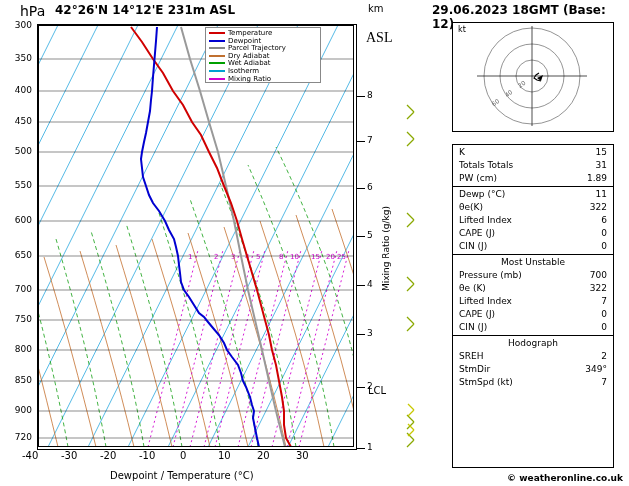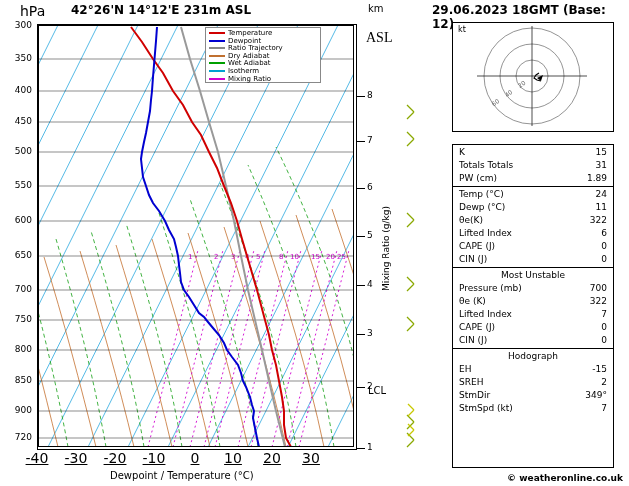--- a/index.html
+++ b/index.html
@@ -1,34 +1,34 @@
 <!DOCTYPE html>
 <html><head>
 <meta charset="utf-8">
 <style>
   html,body{margin:0;padding:0;}
   body{width:629px;height:486px;background:#ffffff;font-family:"DejaVu Sans",sans-serif;font-size:9px;color:#000;overflow:hidden;position:relative;}
   .root{position:absolute;inset:0;}
   .abs{position:absolute;}
   
   #hpa-label{left:20px;top:3px;font-size:14px;}
-  #station-title{left:55px;top:3px;font-size:12px;font-weight:bold;letter-spacing:0px;margin-left:16px;}
+  #station-title{left:55px;top:3px;font-size:12px;font-weight:bold;letter-spacing:0px;}
   #km-label{left:368px;top:3px;font-size:10px;}
   #asl-label{left:366px;top:30px;font-size:14px;font-family:Liberation Serif, serif;}
   #run-title{left:432px;top:3px;font-size:12px;font-weight:bold;}
   
   #plot{left:37px;top:24px;width:318px;height:424px;border:1px solid #000;background:#fff;overflow:hidden;}
   #plot svg{display:block;}
   
   #legend{left:205px;top:27px;width:116px;height:56px;background:#fff;border:1px solid #888;padding:2px 3px;box-sizing:border-box;}
   .lg-row{height:7.6px;line-height:7.6px;white-space:nowrap;font-size:7px;}
   .lg-swatch{display:inline-block;width:16px;height:2px;vertical-align:middle;margin-right:3px;}
   
   .ytick{font-size:9px;text-align:right;width:26px;}
-  .xtick{font-size:14px;text-align:center;width:30px;text-decoration:underline;}
+  .xtick{font-size:10px;width:30px;}
   #xaxis-title{left:110px;top:470px;font-size:10px;}
   #km-axis{left:357px;top:24px;width:26px;height:424px;}
   .kmtick{font-size:9px;position:absolute;left:10px;}
   .kmtickline{position:absolute;left:0px;width:8px;height:1px;background:#000;}
   #mixing-title{left:381px;top:206px;font-size:9px;writing-mode:vertical-rl;transform:rotate(180deg);}
   #lcl-label{left:368px;top:385px;font-size:10px;}
   
   #barbs{left:400px;top:24px;width:28px;height:424px;}
   
   #hodo{left:452px;top:22px;width:160px;height:108px;border:1px solid #000;background:#fff;}
@@ -156,21 +156,21 @@
 
         <polyline fill="none" stroke="#0000d0" stroke-width="2" points="221,422 219,413 217,403 215,393 216,386 214,380 212,372 208,362 205,356 203,348 200,340 194,332 189,325 186,318 181,310 175,303 170,297 166,292 161,288 156,280 151,272 146,265 143,257 142,248 141,240 140,231 138,222 136,214 131,205 127,196 121,186 115,178 111,170 108,161 105,152 104,143 103,134 104,127 106,117 108,108 110,97 112,86 113,75 114,66 115,52 116,40 117,28 118,16 119,2"></polyline>
       </g>
       <rect x="0.5" y="0.5" width="315" height="421" fill="none" stroke="#000" stroke-width="1"></rect>
     </svg>
   </div>
 
   <div class="abs" id="legend">
     <div class="lg-row"><span class="lg-swatch" style="background:#d00000"></span><span>Temperature</span></div>
     <div class="lg-row"><span class="lg-swatch" style="background:#0000d0"></span><span>Dewpoint</span></div>
-    <div class="lg-row"><span class="lg-swatch" style="background:#888888"></span><span>Ratio Trajectory</span></div>
+    <div class="lg-row"><span class="lg-swatch" style="background:#888888"></span><span>Parcel Trajectory</span></div>
     <div class="lg-row"><span class="lg-swatch" style="background:#c07030"></span><span>Dry Adiabat</span></div>
     <div class="lg-row"><span class="lg-swatch" style="background:#00a000"></span><span>Wet Adiabat</span></div>
     <div class="lg-row"><span class="lg-swatch" style="background:#00a0d0"></span><span>Isotherm</span></div>
     <div class="lg-row"><span class="lg-swatch" style="background:#d000d0"></span><span>Mixing Ratio</span></div>
   </div>
 
   <div class="abs ytick" style="left:6px;top:20px">300</div>
   <div class="abs ytick" style="left:6px;top:53px">350</div>
   <div class="abs ytick" style="left:6px;top:85px">400</div>
   <div class="abs ytick" style="left:6px;top:116px">450</div>
@@ -267,24 +267,20 @@
           <span class="k">Totals Totals</span>
           <span class="v">31</span>
         </div>
       <div class="row">
           <span class="k">PW (cm)</span>
           <span class="v">1.89</span>
         </div>
     </div>
     <div class="sect">
       <div class="row">
-          <span class="k">Temp (°C)</span>
-          <span class="v">24</span>
-        </div>
-      <div class="row">
           <span class="k">Dewp (°C)</span>
           <span class="v">11</span>
         </div>
       <div class="row">
           <span class="k">θe(K)</span>
           <span class="v">322</span>
         </div>
       <div class="row">
           <span class="k">Lifted Index</span>
           <span class="v">6</span>
@@ -317,24 +313,20 @@
           <span class="v">0</span>
         </div>
       <div class="row">
           <span class="k">CIN (J)</span>
           <span class="v">0</span>
         </div>
     </div>
     <div class="sect" style="border-bottom:none">
       <div class="hdr">Hodograph</div>
       <div class="row">
-          <span class="k">EH</span>
-          <span class="v">-15</span>
-        </div>
-      <div class="row">
           <span class="k">SREH</span>
           <span class="v">2</span>
         </div>
       <div class="row">
           <span class="k">StmDir</span>
           <span class="v">349°</span>
         </div>
       <div class="row">
           <span class="k">StmSpd (kt)</span>
           <span class="v">7</span>

